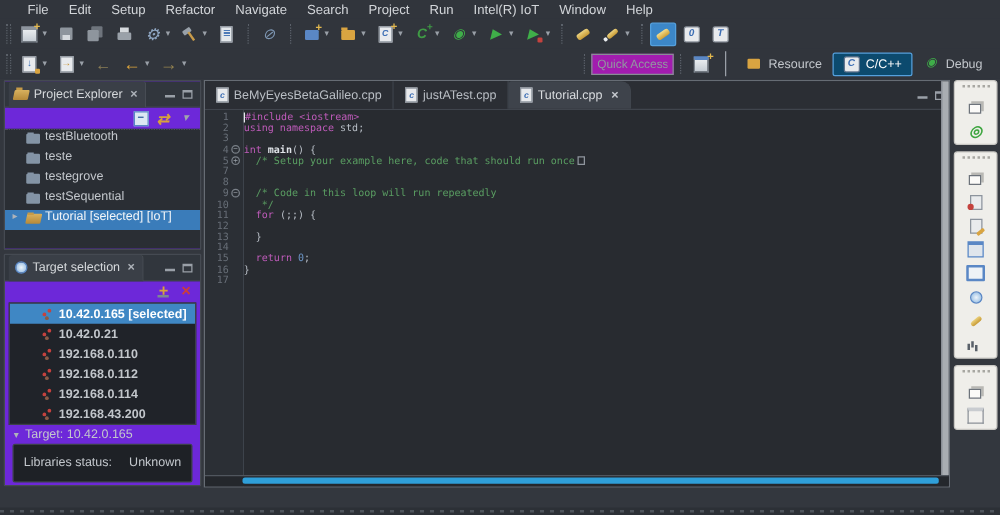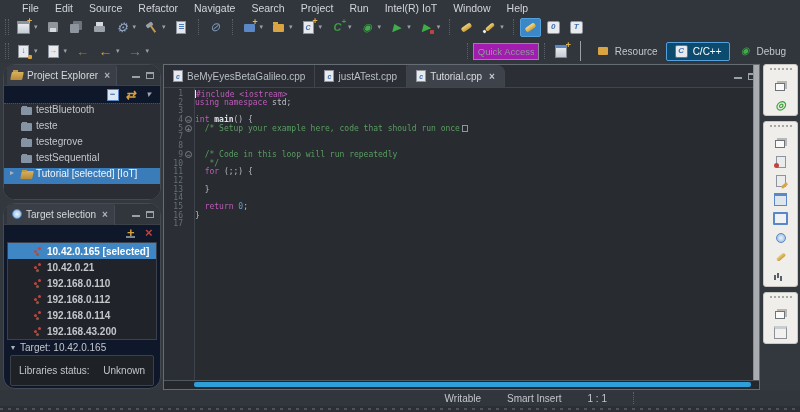--- a/index.html
+++ b/index.html
@@ -98,21 +98,21 @@
   .i-edit-doc::after { content:""; position:absolute; right:0; bottom:1px; width:7px; height:3px; background:#d9a441; border-radius:1px; transform:rotate(-40deg); }
   .i-console-view::before { content:""; width:11px; height:9px; background:#dfe5ec; border:1px solid #5a87c5; border-top:3px solid #5a87c5; }
   .i-display-view::before { content:""; width:11px; height:9px; border:2px solid #5a87c5; background:#eef2f6; border-radius:1px; }
   .i-brush-view::before { content:""; width:10px; height:4px; background:linear-gradient(#ecd27e,#c79a35); border-radius:2px; transform:rotate(-40deg); }
   .i-chart-view::before { content:""; width:2px; height:5px; background:#596069; box-shadow:3px -2px 0 #596069, 6px 1px 0 #596069; margin:3px 6px 0 -6px; }
   .i-window-view::before { content:""; width:11px; height:9px; background:#f2f1ee; border:1px solid #8b9097; border-top:3px solid #c9ccd0; }
 
   
   .main { position:absolute; top:63px; left:0; right:0; bottom:22px; display:flex; }
   .leftcol { width:162px; display:flex; flex-direction:column; padding:1px 1px 1px 3px; gap:3px; }
-  .panel { background:#0f172a; border:1px solid #454a52; border-radius:12px; display:flex; flex-direction:column; overflow:hidden; }
+  .panel { background:#6d28d9; border:1px solid #454a52; border-radius:1px; display:flex; flex-direction:column; overflow:hidden; }
   .panel-pe { height:136px; }
   .panel-ts { flex:1; }
   .phead { display:flex; align-items:center; height:21px; background:#31363d; border-bottom:1px solid #3c4149; padding:0 3px; }
   .ptab { display:flex; align-items:center; gap:4px; height:21px; padding:0 6px 0 4px; background:#3a3f47; border-right:1px solid #474c54; border-radius:3px 3px 0 0; }
   .ptitle { font-size:10px; color:#d5d8db; white-space:nowrap; }
   .pclose { font-size:10px; font-weight:bold; color:#aeb3ba; margin-left:2px; cursor:pointer; }
   .winbtns { margin-left:auto; display:flex; gap:6px; align-items:center; padding-right:3px; }
   .wb { width:8px; height:7px; position:relative; cursor:pointer; }
   .wb-min { border-bottom:2px solid #9aa0a8; height:6px; }
   .wb-max { border:1px solid #9aa0a8; border-top:2px solid #9aa0a8; }
@@ -174,21 +174,21 @@
 </style>
 </head>
 <body>
 
 <div class="window">
 
   <div class="menubar">
 
   <span class="menu-item">File</span>
       <span class="menu-item">Edit</span>
-      <span class="menu-item">Source</span>
+      <span class="menu-item">Setup</span>
       <span class="menu-item">Refactor</span>
       <span class="menu-item">Navigate</span>
       <span class="menu-item">Search</span>
       <span class="menu-item">Project</span>
       <span class="menu-item">Run</span>
       <span class="menu-item">Intel(R) IoT</span>
       <span class="menu-item">Window</span>
       <span class="menu-item">Help</span>
     </div>
 
@@ -607,24 +607,15 @@
       <button class="fv-btn">
             <i class="glyph i-restore-views"></i>
           </button>
           <button class="fv-btn">
             <i class="glyph i-window-view"></i>
           </button>
         </div>
     </div>
   </div>
 
-  <div class="statusbar">
-    <div class="sb-group">
-      <span>Writable</span>
-      <span>Smart Insert</span>
-      <span>1 : 1</span>
-    </div>
-    <span class="sb-sep"></span>
-    <span class="sb-pad"></span>
-  </div>
   <div class="bottomstrip"></div>
 
 </div>
 
 </body></html>

